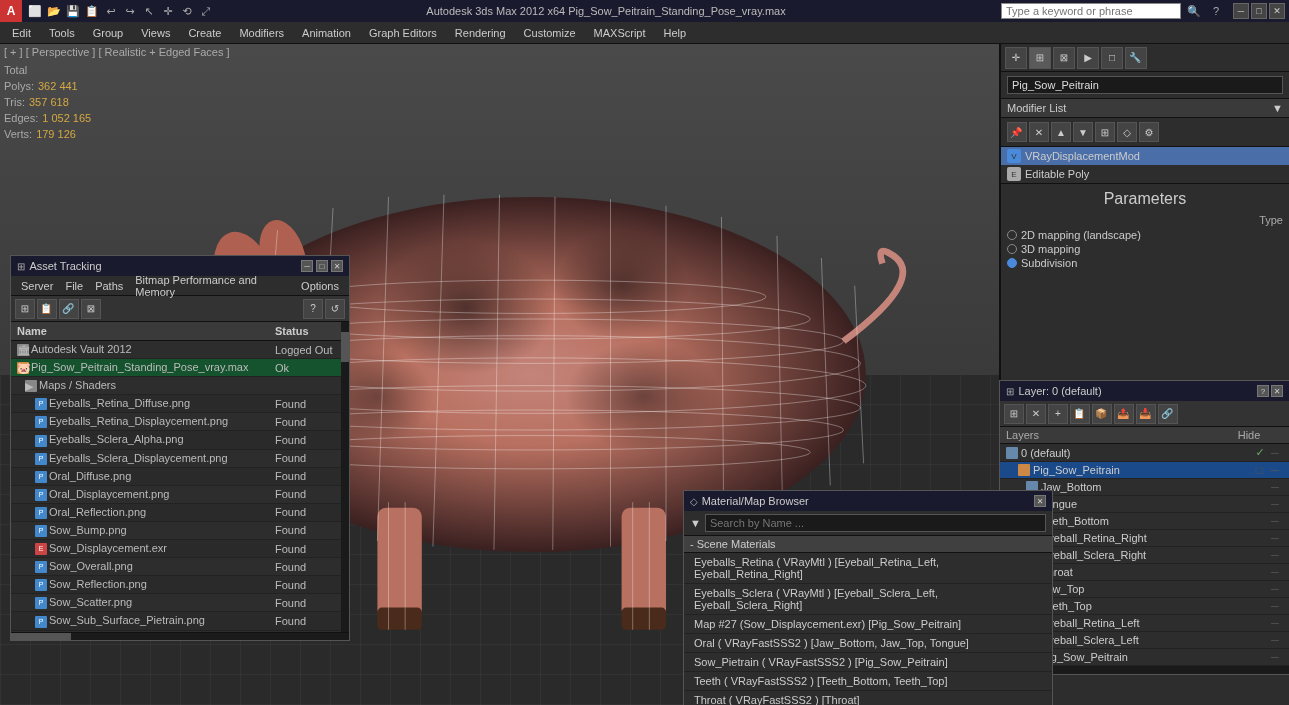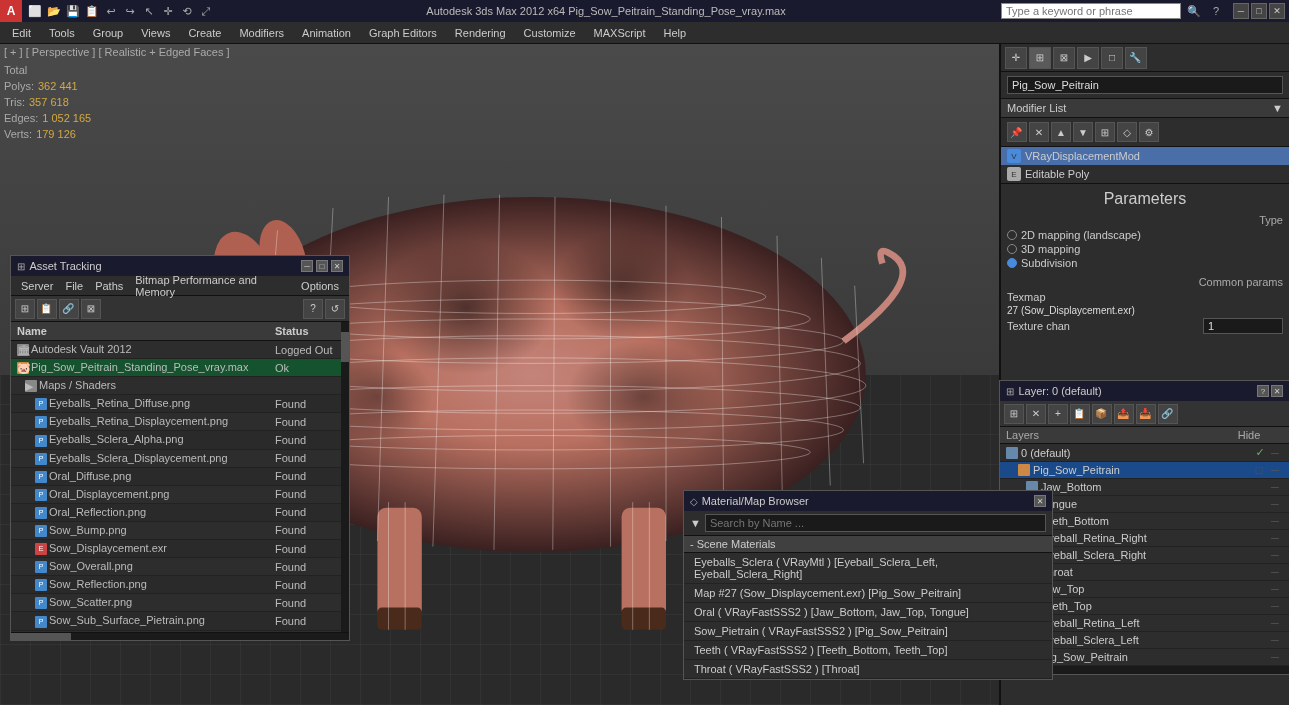--- a/index.html
+++ b/index.html
@@ -760,33 +760,20 @@
       <div class="param-option">
         <div class="radio-dot"></div>
         <span>3D mapping</span>
       </div>
       <div class="param-option">
         <div class="radio-dot selected"></div>
         <span>Subdivision</span>
       </div>
     </div>
 
-    <div class="param-group">
-      <div class="param-label">Common params</div>
-      <div class="param-row">
-        <span>Texmap</span>
-      </div>
-      <div class="param-row">
-        <span style="color:#ddd;font-size:10px;">27 (Sow_Displaycement.exr)</span>
-      </div>
-      <div class="param-row">
-        <span>Texture chan</span>
-        <input class="param-val" type="text" value="1" style="">
-      </div>
-    </div>
   </div>
 </div>
 
 <div id="asset-tracking">
   <div id="at-titlebar">
     <div style="display:flex;align-items:center;gap:4px;">
       <span style="color:#aaa;font-size:10px;">⊞</span>
       <span>Asset Tracking</span>
     </div>
     <div class="win-controls">
@@ -912,20 +899,21 @@
     <div class="win-btn">✕</div>
   </div>
   <div id="mb-search">
     <span>▼</span>
     <input type="text" placeholder="Search by Name ..." style="">
   </div>
   <div id="mb-scene-header">
     <span>- Scene Materials</span>
   </div>
   <div id="mb-list">
+    <div class="mb-item">Eyeballs_Retina ( VRayMtl ) [Eyeball_Retina_Left, Eyeball_Retina_Right]</div>
     <div class="mb-item">Eyeballs_Sclera ( VRayMtl ) [Eyeball_Sclera_Left, Eyeball_Sclera_Right]</div>
     <div class="mb-item">Map #27 (Sow_Displaycement.exr) [Pig_Sow_Peitrain]</div>
     <div class="mb-item">Oral ( VRayFastSSS2 ) [Jaw_Bottom, Jaw_Top, Tongue]</div>
     <div class="mb-item">Sow_Pietrain ( VRayFastSSS2 ) [Pig_Sow_Peitrain]</div>
     <div class="mb-item">Teeth ( VRayFastSSS2 ) [Teeth_Bottom, Teeth_Top]</div>
     <div class="mb-item">Throat ( VRayFastSSS2 ) [Throat]</div>
   </div>
 </div>
 
 <div id="layers-panel">

